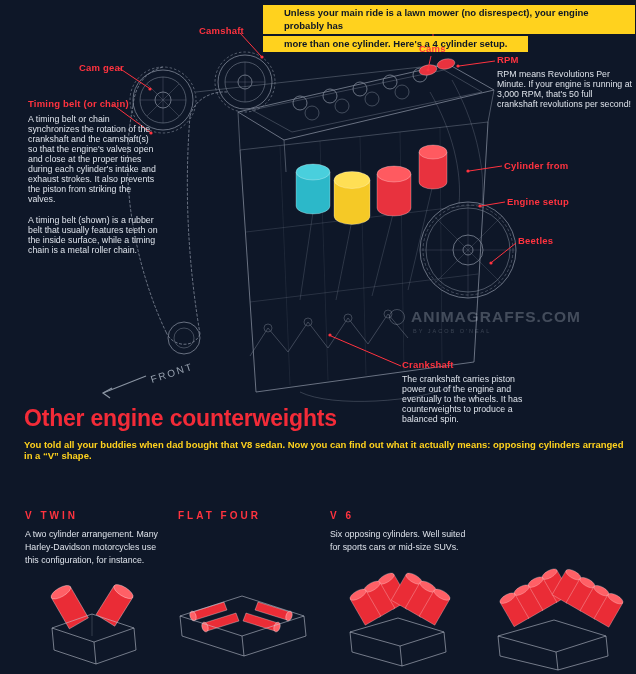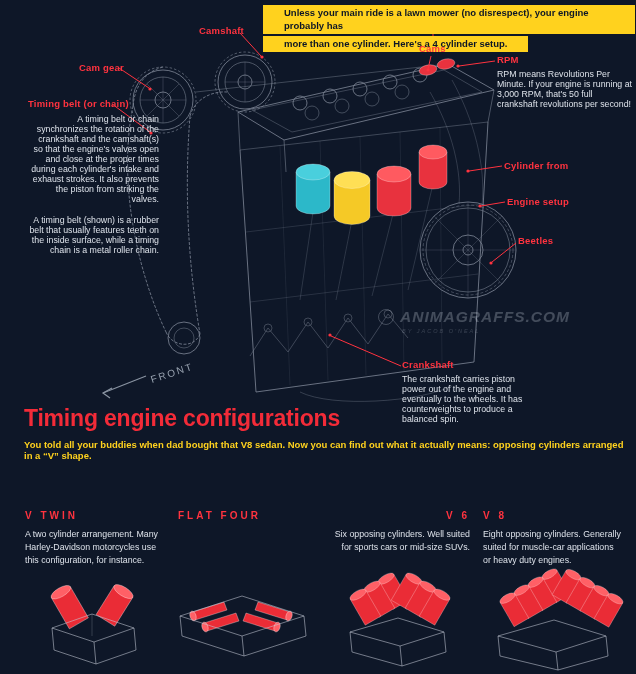--- a/index.html
+++ b/index.html
@@ -22,51 +22,51 @@
 
   
   .callout { color:#ff333f; font-weight:700; font-size:9.5px; letter-spacing:.2px; }
   .copy { color:#dde2ea; font-size:8.8px; line-height:10px; }
 
   .lbl-camshaft { left:199px; top:25px; }
   .lbl-cams     { left:419px; top:43px; }
   .lbl-camgear  { left:79px;  top:62px; }
 
   .timing { left:28px; top:98px; width:131px; }
-  .timing .copy { margin-top:5px;text-align:right; }
+  .timing .copy { margin-top:5px; }
   .timing .copy + .copy { margin-top:11px; }
 
   .rpm { left:497px; top:54px; width:137px; }
   .rpm .copy { margin-top:4px; }
 
   .lbl-cylhead  { left:504px; top:160px; }
   .lbl-engblock { left:507px; top:196px; }
   .lbl-flywheel { left:518px; top:235px; }
 
   .crank { left:402px; top:359px; width:124px; }
   .crank .copy { margin-top:4px; }
 
   
-  .watermark { left:378px; top:308px; color:rgba(220,228,240,.26);font-style:italic; }
+  .watermark { left:389px; top:308px; color:rgba(220,228,240,.26); }
   .watermark .wm-row { display:flex; align-items:center; gap:6px; }
   .wm-logo {
     width:16px; height:16px; border:1.5px solid rgba(220,228,240,.26);
     border-radius:50%; display:inline-block;
   }
   .wm-text { font-size:15.5px; font-weight:700; letter-spacing:1px; }
   .wm-sub { font-size:5.5px; letter-spacing:2px; margin:2px 0 0 24px; color:rgba(220,228,240,.2); }
 
   
   .section-title { left:24px; top:405px; color:#f32b38; font-weight:700; font-size:23px; letter-spacing:-.2px; }
   .section-intro { left:24px; top:439px; width:600px; color:#ffd21e; font-weight:700; font-size:9.5px; line-height:11px; }
 
   .config-col { position:absolute; top:478px; width:140px; z-index:2;margin-top:32px; }
   .config-col .name { color:#ff333f; font-weight:700; font-size:10px; letter-spacing:3px; }
   .config-col .desc { margin-top:7px; color:#dde2ea; font-size:8.8px; line-height:13px; }
-  .col-1 { left:25px; }  .col-2 { left:178px; } .col-3 { left:330px;text-align:right; } .col-4 { left:483px; }
+  .col-1 { left:25px; }  .col-2 { left:178px; } .col-3 { left:330px; } .col-4 { left:483px; }
 
   .config-art { position:absolute; top:566px; z-index:1; }
   .art-1 { left:18px; } .art-2 { left:170px; } .art-3 { left:322px; } .art-4 { left:474px; }
 </style>
 </head>
 <body>
 
 <div class="page">
 
   <svg class="layer svg-layer" viewBox="0 0 636 674">
@@ -220,37 +220,33 @@
   </div>
 
   <div class="txt watermark">
     <div class="wm-row">
       <span class="wm-logo"></span>
       <span class="wm-text">ANIMAGRAFFS.COM</span>
     </div>
     <div class="wm-sub">BY JACOB O'NEAL</div>
   </div>
 
-  <h1 class="txt section-title">Timing engine configurations</h1>
+  <h1 class="txt section-title">Other engine counterweights</h1>
   <p class="txt section-intro">You told all your buddies when dad bought that V8 sedan. Now you can find out what it actually means: opposing cylinders arranged in a “V” shape.</p>
 
   <div class="config-col col-1">
     <div class="name">V TWIN</div>
     <div class="desc">A two cylinder arrangement. Many Harley-Davidson motorcycles use this configuration, for instance.</div>
   </div>
   <div class="config-col col-2">
     <div class="name">FLAT FOUR</div>
   </div>
   <div class="config-col col-3">
     <div class="name">V 6</div>
     <div class="desc">Six opposing cylinders. Well suited for sports cars or mid-size SUVs.</div>
-  </div>
-  <div class="config-col col-4">
-    <div class="name">V 8</div>
-    <div class="desc">Eight opposing cylinders. Generally suited for muscle-car applications or heavy duty engines.</div>
   </div>
 
   <svg class="config-art art-1" width="150" height="105" viewBox="0 0 150 105">
     <g stroke="#ffffff" stroke-opacity="0.45" stroke-width="0.7">
       <g transform="rotate(-30 52 44)">
         <rect x="42" y="24" width="22" height="36" fill="#ea2c36"></rect>
         <ellipse cx="53" cy="24" rx="11" ry="4.5" fill="#ff6066"></ellipse>
       </g>
       <g transform="rotate(32 94 42)">
         <rect x="84" y="22" width="22" height="34" fill="#ea2c36"></rect>

